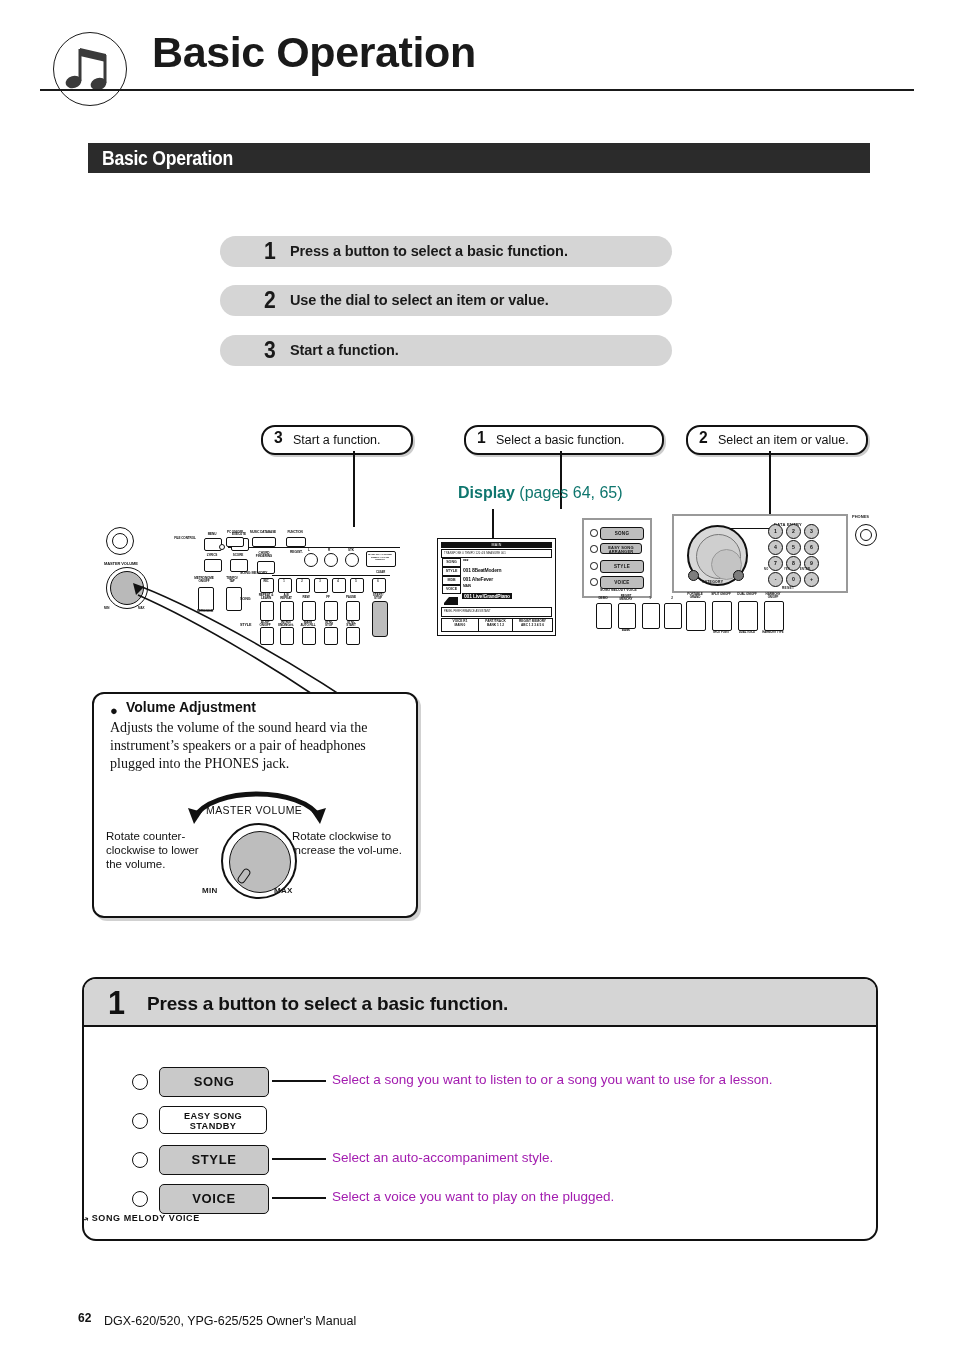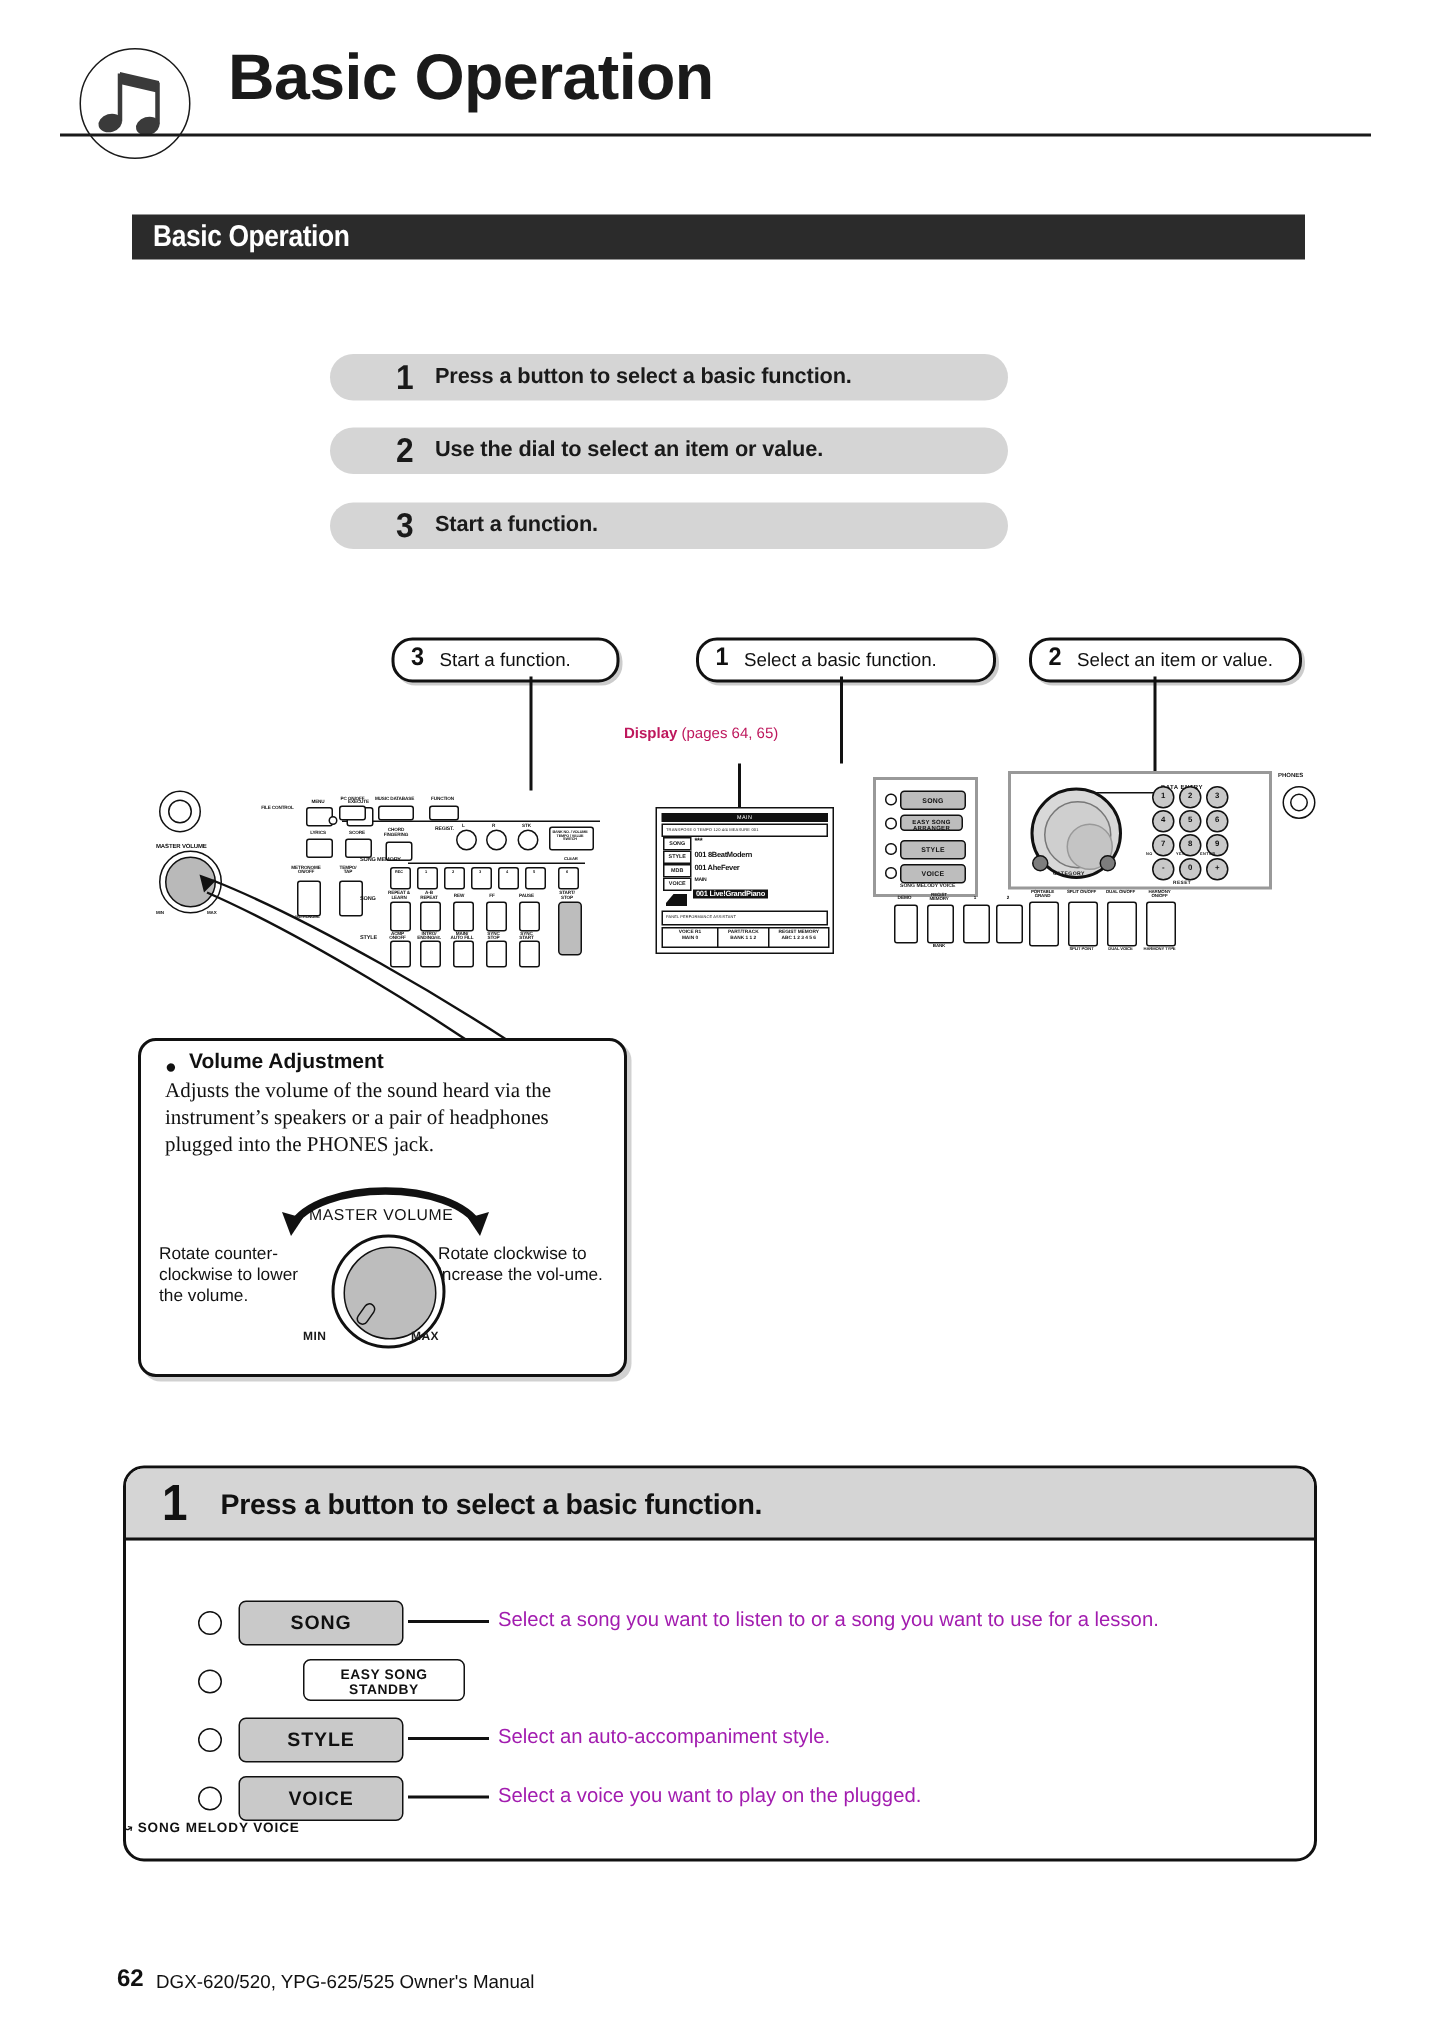--- a/index.html
+++ b/index.html
@@ -61,21 +61,21 @@
   #bub3{left:261px;top:425px;width:148px;}
   #bub1{left:464px;top:425px;width:196px;}
   #bub2{left:686px;top:425px;width:178px;}
 
   .lead{position:absolute;background:#111;width:2px;}
   #lead3{left:353px;top:451px;height:76px;}
   #lead1{left:560px;top:451px;height:58px;}
   #lead1b{left:492px;top:509px;height:36px;}
   #lead2{left:769px;top:451px;height:64px;}
 
-  .display-lbl{position:absolute;left:416px;top:484px;font-size:10px;color:#be185d;}
+  .display-lbl{position:absolute;left:458px;top:484px;font-size:16px;color:#0f766e;}
   .display-lbl b{font-weight:bold;}
 
   
   .panel{position:absolute;left:100px;top:515px;width:300px;height:130px;}
   .panel .kline{position:absolute;background:#111;}
   .blk{position:absolute;border:1.1px solid #111;background:#fff;border-radius:2px;}
   .lbl{position:absolute;font-size:3.1px;color:#111;text-align:center;line-height:1.05;
        letter-spacing:-0.1px;font-weight:bold;}
   .lbl2{position:absolute;font-size:3.6px;color:#111;letter-spacing:-0.1px;font-weight:bold;}
   .knob-ring{position:absolute;border:1.4px solid #111;border-radius:50%;background:#fff;}
@@ -148,28 +148,28 @@
                  border-bottom:2px solid #111;}
   .spanel .shead .n{position:absolute;left:24px;top:4px;font-size:34px;font-weight:bold;color:#111;
                     transform:scaleX(.9);transform-origin:left center;}
   .spanel .shead .t{position:absolute;left:63px;top:14px;font-size:19px;font-weight:bold;color:#111;letter-spacing:-.2px;}
 
   .brow{position:absolute;height:28px;}
   .brow .led{position:absolute;left:48px;top:7px;width:14px;height:14px;border:1.3px solid #111;border-radius:50%;background:#fff;}
   .brow .btn{position:absolute;left:75px;width:108px;height:28px;border:1.8px solid #111;border-radius:5px;
              background:#c9c9c9;text-align:center;color:#111;font-weight:bold;}
   .brow .btn.one{font-size:13px;line-height:28px;letter-spacing:.6px;}
-  .brow .btn.two{font-size:9.2px;line-height:1.12;padding-top:4px;box-sizing:border-box;letter-spacing:.4px;margin-left:43px;}
+  .brow .btn.two{font-size:9.2px;line-height:1.12;padding-top:4px;box-sizing:border-box;letter-spacing:.4px;}
   .brow .btn.white{background:#fff;}
   .brow .dash{position:absolute;left:188px;top:13px;width:54px;height:1.6px;background:#111;}
   .brow .desc{position:absolute;left:248px;top:5px;font-size:13.5px;color:#a21caf;}
   .melody{position:absolute;left:83px;top:1213px;font-size:9px;font-weight:bold;letter-spacing:.6px;color:#111;}
 
   
-  .foot-num{position:absolute;left:78px;top:1311px;font-size:16px;font-weight:bold;color:#111;text-align:center;}
+  .foot-num{position:absolute;left:78px;top:1311px;font-size:12px;font-weight:bold;color:#111;text-align:center;}
   .foot-txt{position:absolute;left:104px;top:1314px;font-size:12.5px;color:#111;}
 </style>
 </head>
 <body>
 
 <div class="page">
 
   <div class="hdr-note">
     <svg width="56" height="54" viewBox="0 0 56 54">
       <path d="M18 6 L44 12 L44 20 L18 14 Z" fill="#3a3a3a"></path>

